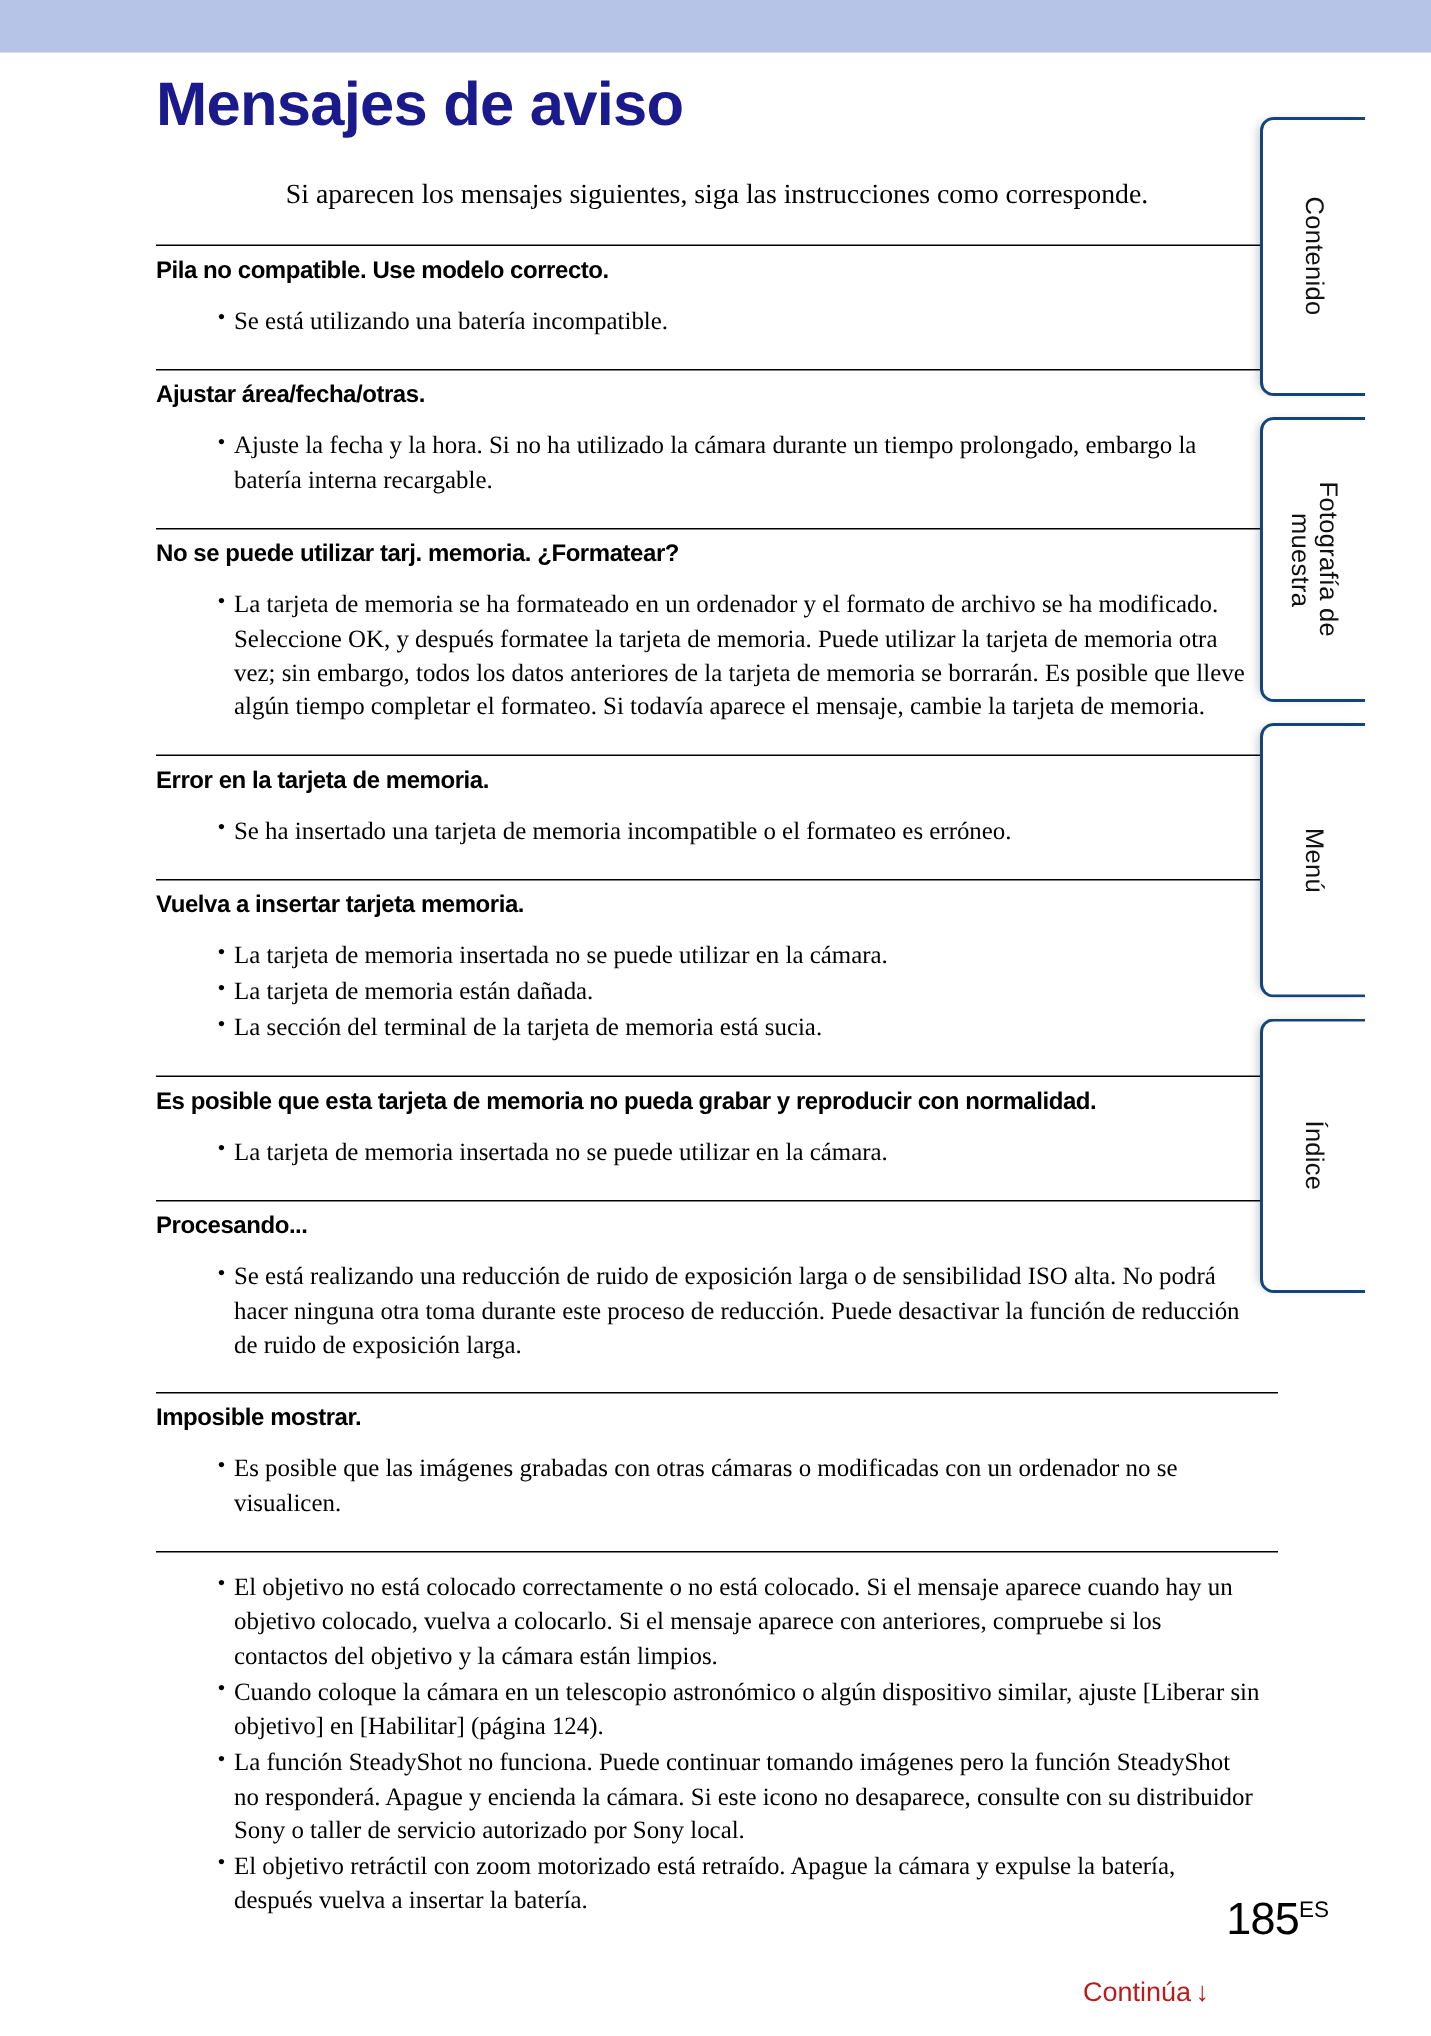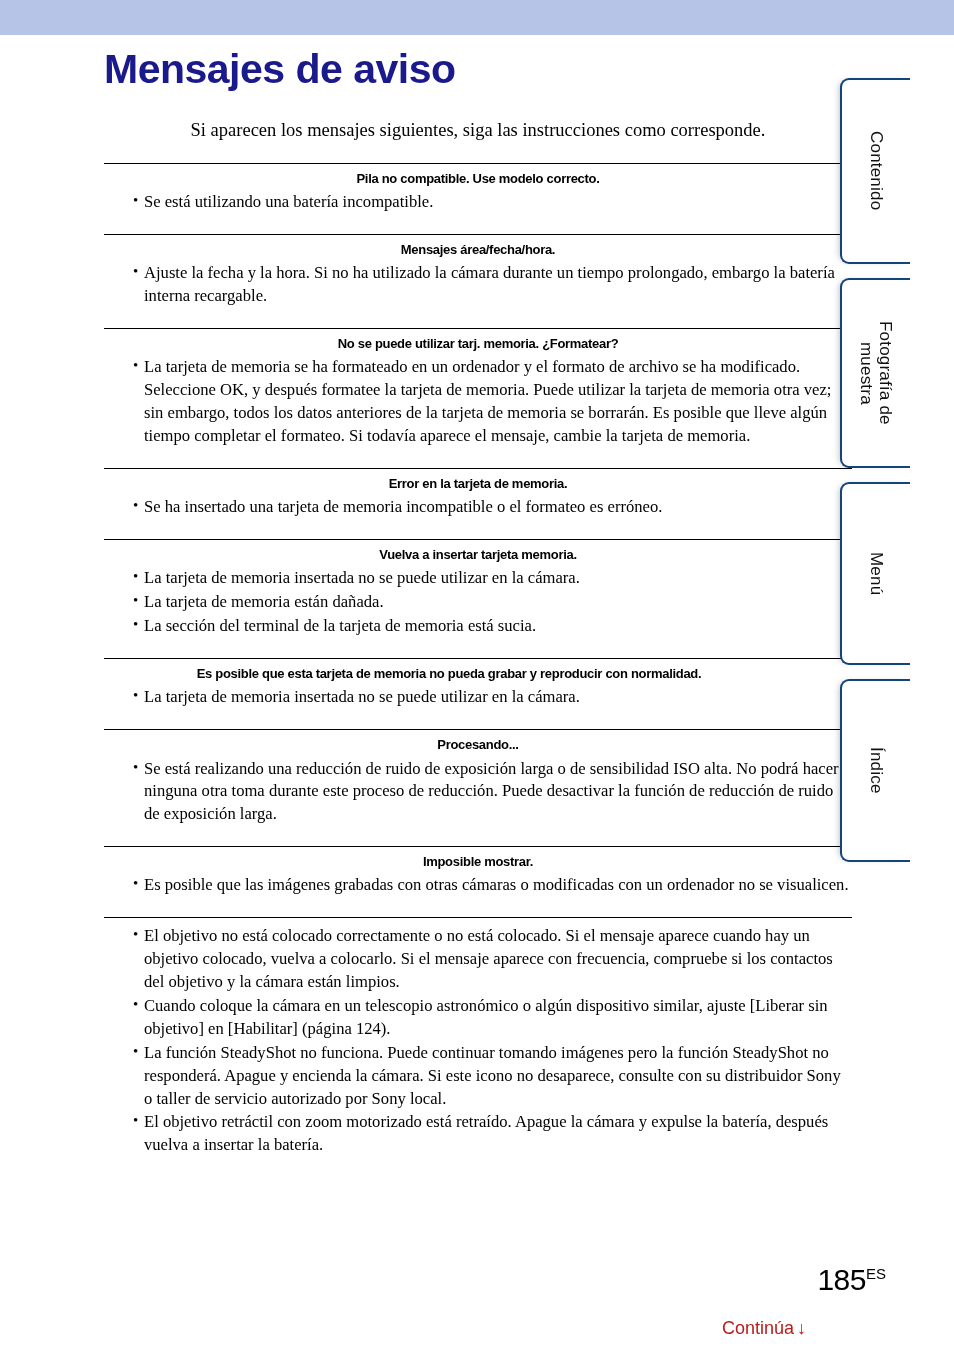--- a/index.html
+++ b/index.html
@@ -57,33 +57,32 @@
   }
 
   .section { margin-top: 20px; }
   .section .rule {
     border-top: 1.6px solid #000;
     width: 748px;
     margin-bottom: 7px;
   }
   .section h2 {
     font-family: "Liberation Sans", "DejaVu Sans", sans-serif;
-    font-size: 13px;
+    font-size: 16px;
     font-weight: bold;
     color: #000;
     margin: 0 0 4px 0;
     line-height: 1.25;
     letter-spacing: -0.3px;
-    text-align: center;
   }
   .section h2.two-line { width: 690px; }
 
   ul.bullets {
     list-style: none;
-    margin: 0;
+    margin: 12px;
     padding: 0 0 0 29px;
   }
   ul.bullets li {
     position: relative;
     font-size: 16.6px;
     line-height: 1.38;
     color: #000;
     padding-left: 11px;
     margin-bottom: 1px;
   }
@@ -176,21 +175,21 @@
     <div class="section">
       <div class="rule"></div>
       <h2>Pila no compatible. Use modelo correcto.</h2>
       <ul class="bullets">
         <li>Se está utilizando una batería incompatible.</li>
       </ul>
     </div>
 
     <div class="section">
       <div class="rule"></div>
-      <h2>Mensajes área/fecha/hora.</h2>
+      <h2>Ajustar área/fecha/otras.</h2>
       <ul class="bullets">
         <li>Ajuste la fecha y la hora. Si no ha utilizado la cámara durante un tiempo prolongado, embargo la batería interna recargable.</li>
       </ul>
     </div>
 
     <div class="section">
       <div class="rule"></div>
       <h2>No se puede utilizar tarj. memoria. ¿Formatear?</h2>
       <ul class="bullets">
         <li>La tarjeta de memoria se ha formateado en un ordenador y el formato de archivo se ha modificado. Seleccione OK, y después formatee la tarjeta de memoria. Puede utilizar la tarjeta de memoria otra vez; sin embargo, todos los datos anteriores de la tarjeta de memoria se borrarán. Es posible que lleve algún tiempo completar el formateo. Si todavía aparece el mensaje, cambie la tarjeta de memoria.</li>
@@ -235,21 +234,21 @@
       <div class="rule"></div>
       <h2>Imposible mostrar.</h2>
       <ul class="bullets">
         <li>Es posible que las imágenes grabadas con otras cámaras o modificadas con un ordenador no se visualicen.</li>
       </ul>
     </div>
 
     <div class="section">
       <div class="rule"></div>
       <ul class="bullets">
-        <li>El objetivo no está colocado correctamente o no está colocado. Si el mensaje aparece cuando hay un objetivo colocado, vuelva a colocarlo. Si el mensaje aparece con frecuencia, compruebe si los contactos del objetivo y la cámara están limpios.</li>
+        <li>El objetivo no está colocado correctamente o no está colocado. Si el mensaje aparece cuando hay un objetivo colocado, vuelva a colocarlo. Si el mensaje aparece con anteriores, compruebe si los contactos del objetivo y la cámara están limpios.</li>
         <li>Cuando coloque la cámara en un telescopio astronómico o algún dispositivo similar, ajuste [Liberar sin objetivo] en [Habilitar] (página 124).</li>
         <li>La función SteadyShot no funciona. Puede continuar tomando imágenes pero la función SteadyShot no responderá. Apague y encienda la cámara. Si este icono no desaparece, consulte con su distribuidor Sony o taller de servicio autorizado por Sony local.</li>
         <li>El objetivo retráctil con zoom motorizado está retraído. Apague la cámara y expulse la batería, después vuelva a insertar la batería.</li>
       </ul>
     </div>
 
   </div>
 
   <div id="side-tabs">
     <div class="side-tab" id="tab-contenido">

